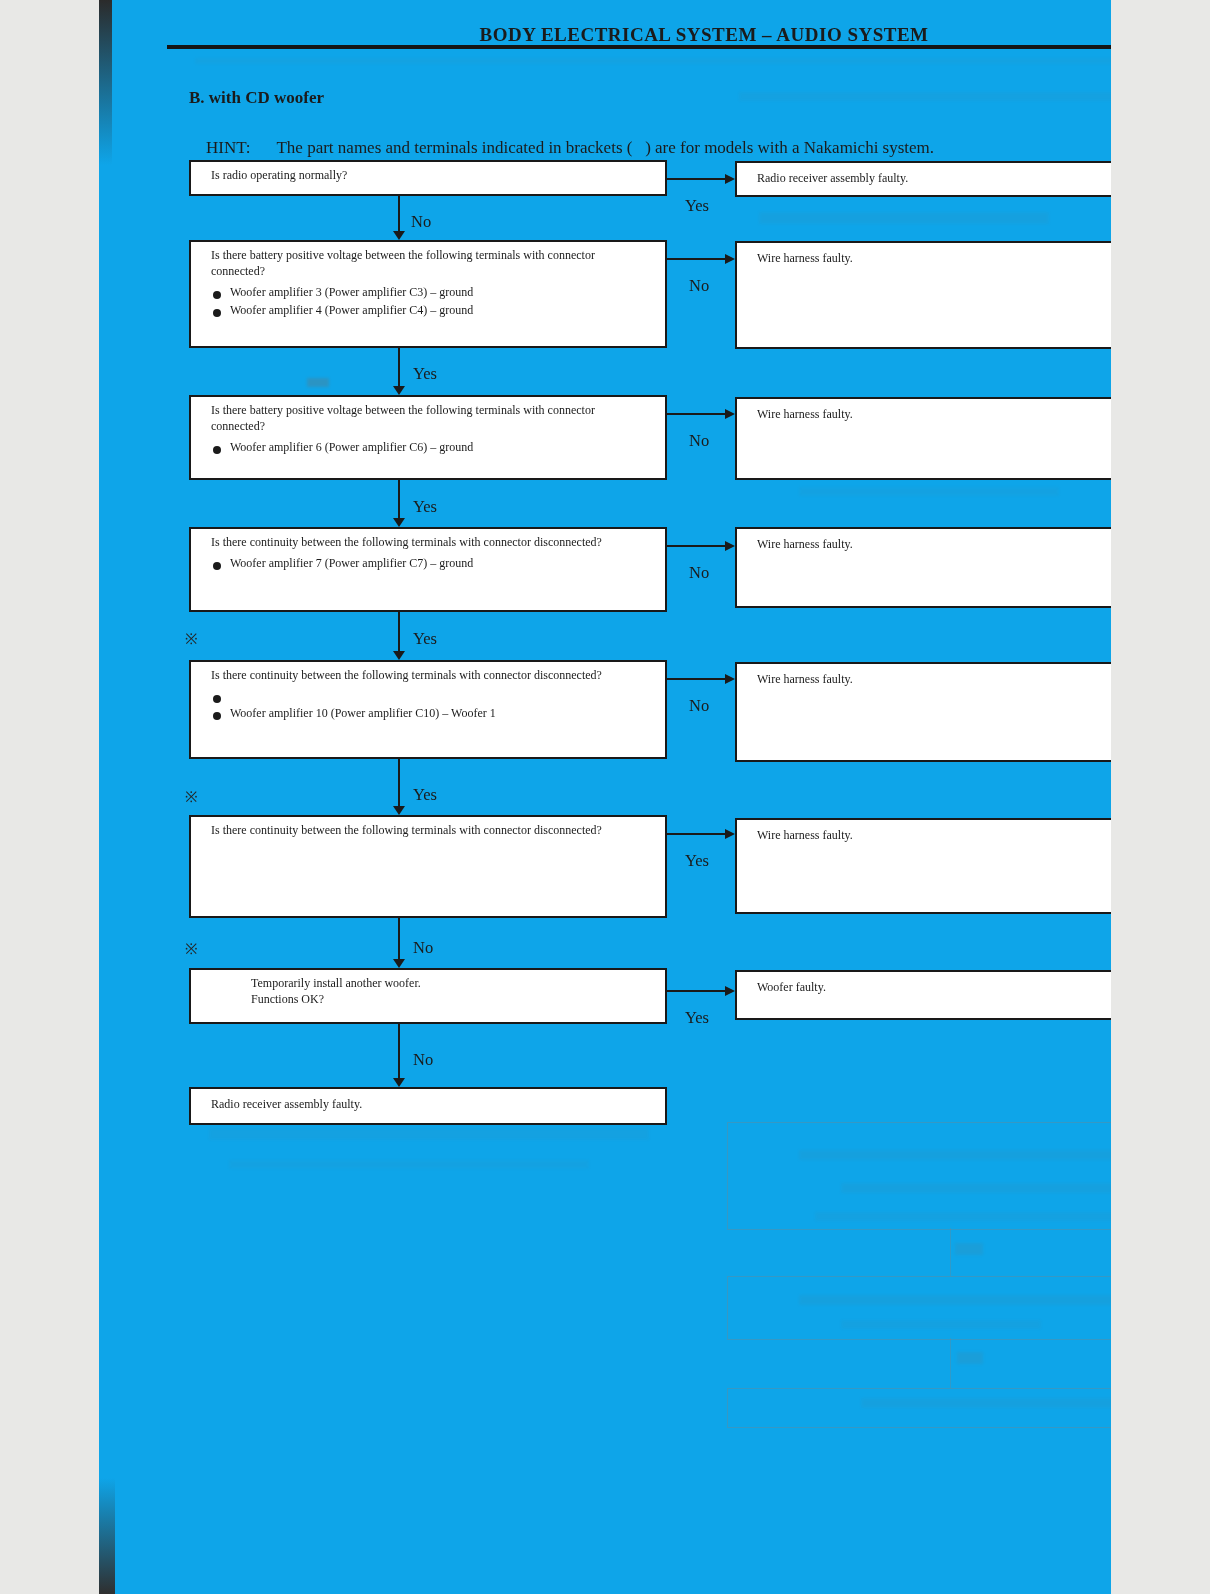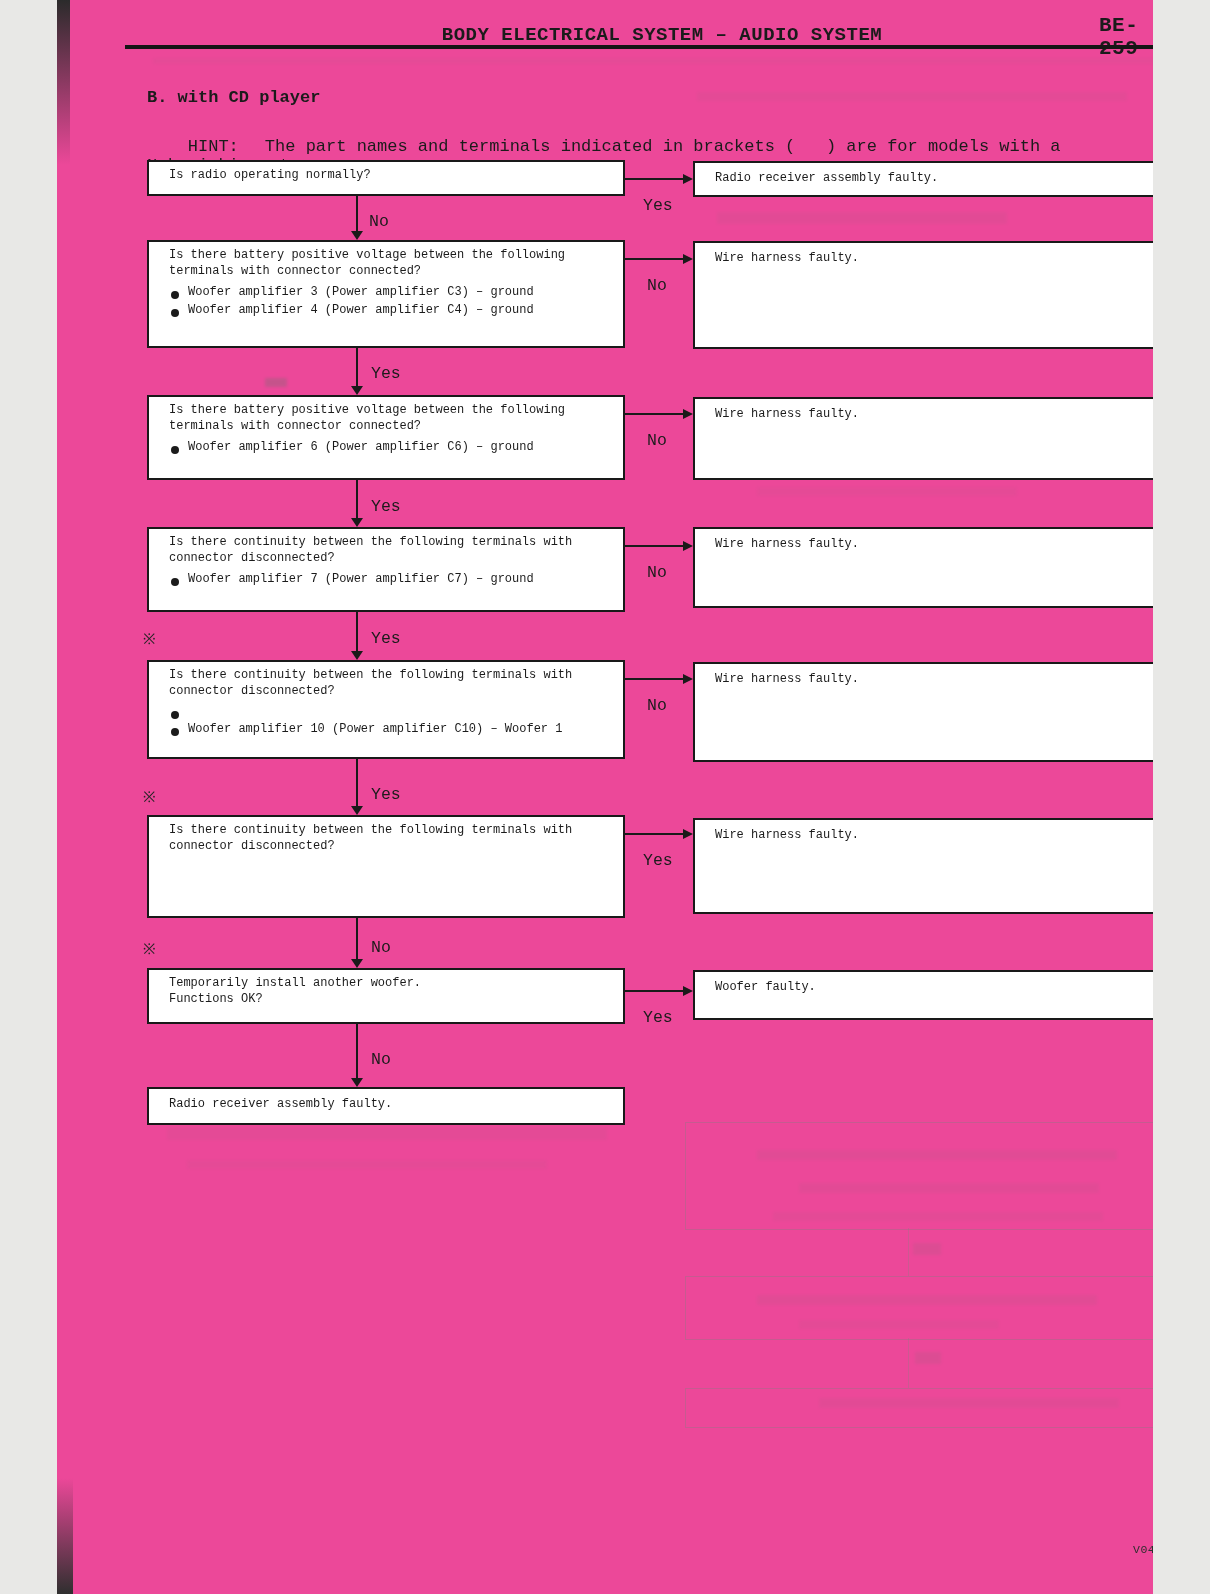--- a/index.html
+++ b/index.html
@@ -1,36 +1,36 @@
 <!DOCTYPE html>
 <html><head>
 <meta charset="utf-8">
 <style>
   html,body{margin:0;padding:0;background:#e8e8e6;}
   .page{
-    position:relative;width:1096px;height:1594px;margin:0 auto;
-    background:#ec4899;overflow:hidden;
-    font-family:Liberation Mono, monospace;
+    position:relative;width:1012px;height:1594px;margin:0 auto;
+    background:#0ea5e9;overflow:hidden;
+    font-family:Liberation Serif, serif;
     color:#1b1b1b;
   }
   .abs{position:absolute;}
   
   .title{left:0;top:24px;width:1210px;text-align:center;font-weight:bold;font-size:19px;letter-spacing:.5px;}
   .pagenum{left:1042px;top:14px;font-weight:bold;font-size:21px;letter-spacing:.5px;}
   .rule{left:68px;top:45px;width:1062px;height:4px;background:#151515;}
   .sec-head{left:90px;top:88px;font-weight:bold;font-size:17px;}
   .hint{left:90px;top:118px;font-size:17px;white-space:pre-wrap;}
   .hint b{font-weight:400;margin-right:26px;}
   
   .box{
     position:absolute;border:2px solid #191919;background:#fff;
     font-size:12px;line-height:1.32;padding:6px 20px;box-sizing:border-box;overflow:hidden;
   }
   .result{padding-top:8px;}
-  .preline{white-space:pre-line;}
+  .preline{white-space:pre-line;margin-left:40px;}
   .bullets{margin-top:5px;}
   .brow{display:flex;align-items:flex-start;margin-top:3px;}
   .dot{width:8px;height:8px;border-radius:50%;background:#1b1b1b;margin:6px 9px 0 2px;flex:none;}
   .btxt{white-space:pre-wrap;}
   
   .varrow{position:absolute;width:2px;background:#1a1a1a;}
   .varrow::after{content:'';position:absolute;bottom:-9px;left:-5px;
     border-left:6px solid transparent;border-right:6px solid transparent;border-top:9px solid #1a1a1a;}
   .harrow{position:absolute;height:2px;background:#1a1a1a;}
   .harrow::after{content:'';position:absolute;right:-10px;top:-4px;
@@ -59,21 +59,21 @@
 
 <div class="page">
 
   <div class="abs edge-top"></div>
   <div class="abs edge-bottom"></div>
 
   <div class="abs title">BODY ELECTRICAL SYSTEM – AUDIO SYSTEM</div>
   <div class="abs pagenum">BE-259</div>
   <div class="abs rule"></div>
 
-  <div class="abs sec-head">B. with CD player</div>
+  <div class="abs sec-head">B. with CD woofer</div>
   <div class="abs hint">
     <b>HINT:</b><span>The part names and terminals indicated in brackets (   ) are for models with a Nakamichi system.</span>
   </div>
 
   <div class="smudge" style="left:96px;top:58px;width:1010px;height:6px;opacity:.05"></div>
   <div class="smudge" style="left:640px;top:92px;width:430px;height:9px;opacity:.06"></div>
   <div class="smudge" style="left:660px;top:212px;width:290px;height:12px;opacity:.07"></div>
   <div class="smudge" style="left:710px;top:300px;width:320px;height:9px;opacity:.05"></div>
   <div class="smudge" style="left:640px;top:452px;width:330px;height:9px;opacity:.05"></div>
   <div class="smudge" style="left:700px;top:487px;width:260px;height:9px;opacity:.05"></div>

